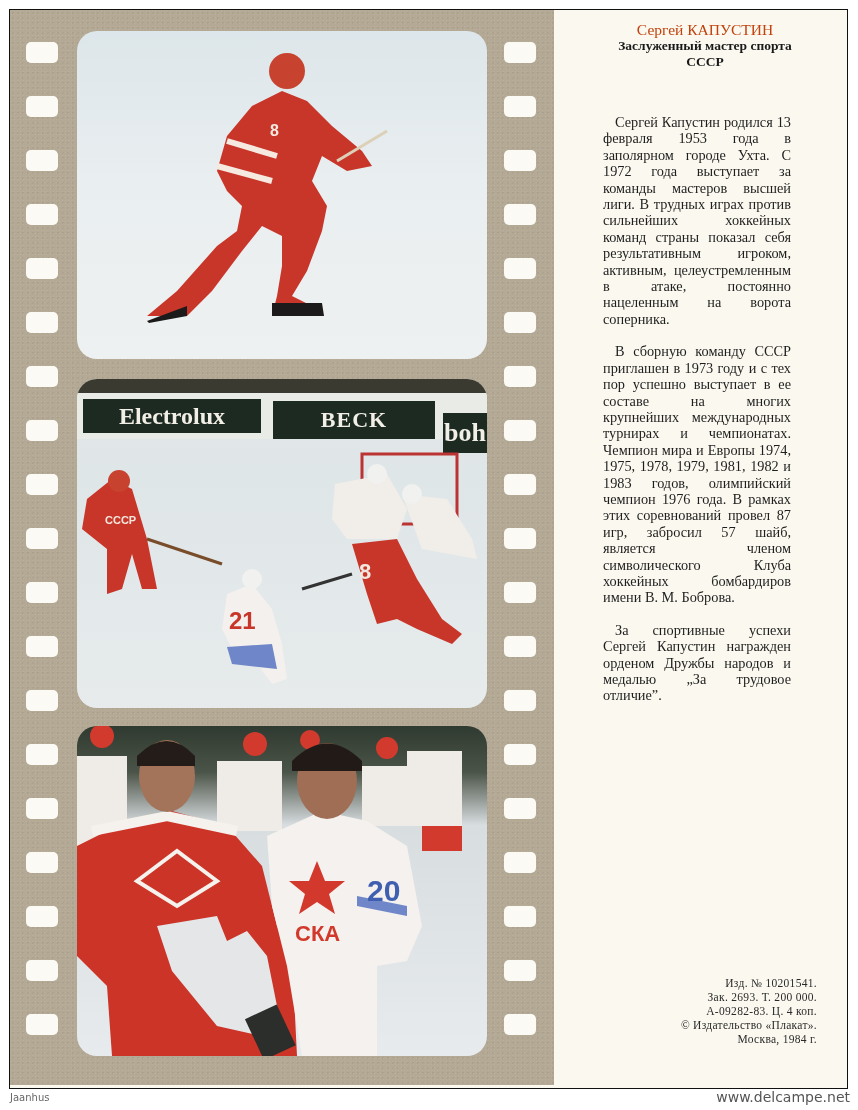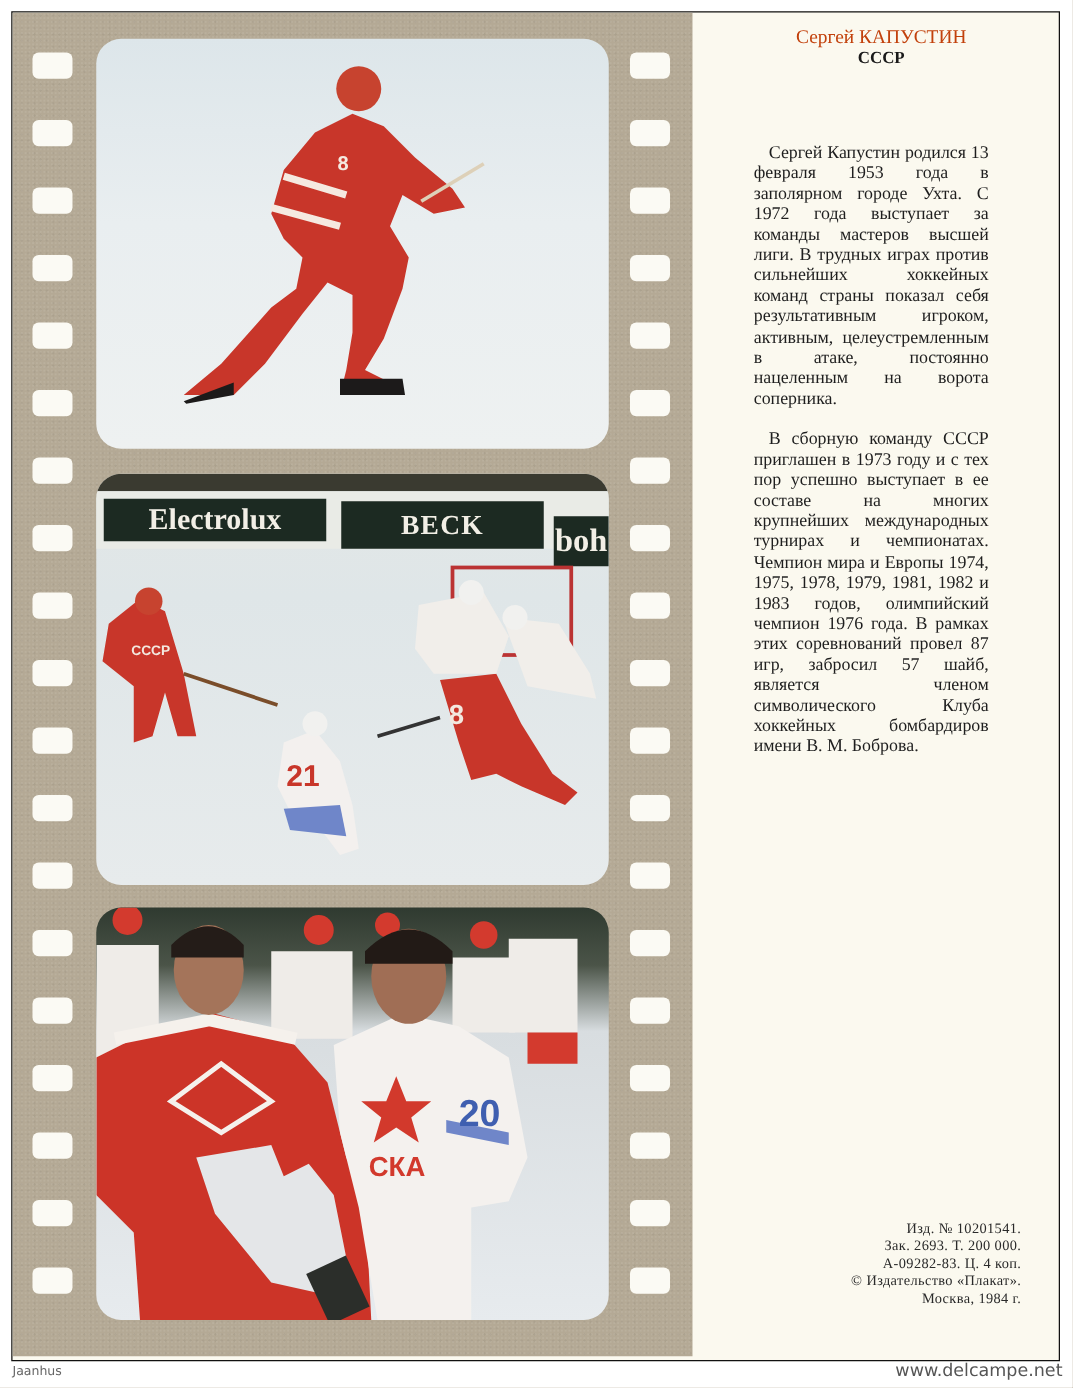--- a/index.html
+++ b/index.html
@@ -136,25 +136,27 @@
       <div class="hole" style="left: 494px; top: 896px;"></div>
       <div class="hole" style="left: 16px; top: 950px;"></div>
       <div class="hole" style="left: 494px; top: 950px;"></div>
       <div class="hole" style="left: 16px; top: 1004px;"></div>
       <div class="hole" style="left: 494px; top: 1004px;"></div>
     </div>
 
   <div class="text-panel">
     <div class="title-name">Сергей КАПУСТИН</div>
     <div class="title-sub">
+      <div>Заслуженный мастер спорта</div>
       <div>СССР</div>
     </div>
     <div class="bio">
       <p>Сергей Капустин родился 13 февраля 1953 года в заполярном городе Ухта. С 1972 года выступает за команды мастеров высшей лиги. В трудных играх против сильнейших хоккейных команд страны показал себя результативным игроком, активным, целеустремленным в атаке, постоянно нацеленным на ворота соперника.</p>
       <p>В сборную команду СССР приглашен в 1973 году и с тех пор успешно выступает в ее составе на многих крупнейших международных турнирах и чемпионатах. Чемпион мира и Европы 1974, 1975, 1978, 1979, 1981, 1982 и 1983 годов, олимпийский чемпион 1976 года. В рамках этих соревнований провел 87 игр, забросил 57 шайб, является членом символического Клуба хоккейных бомбардиров имени В. М. Боброва.</p>
+      <p>За спортивные успехи Сергей Капустин награжден орденом Дружбы народов и медалью „За трудовое отличие”.</p>
     </div>
     <div class="imprint">
       <div>Изд. № 10201541.</div>
       <div>Зак. 2693. Т. 200 000.</div>
       <div>А-09282-83. Ц. 4 коп.</div>
       <div>© Издательство «Плакат».</div>
       <div>Москва, 1984 г.</div>
     </div>
   </div>
 </div>

